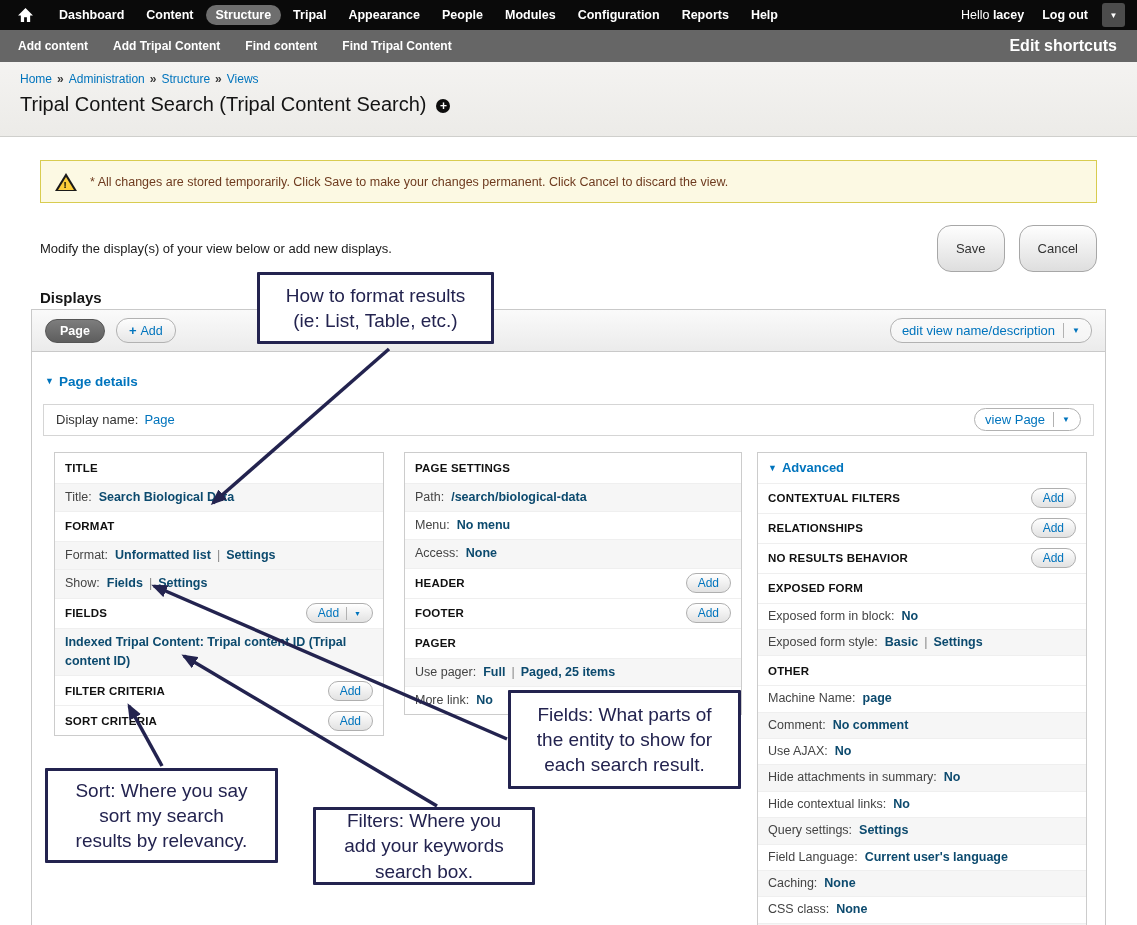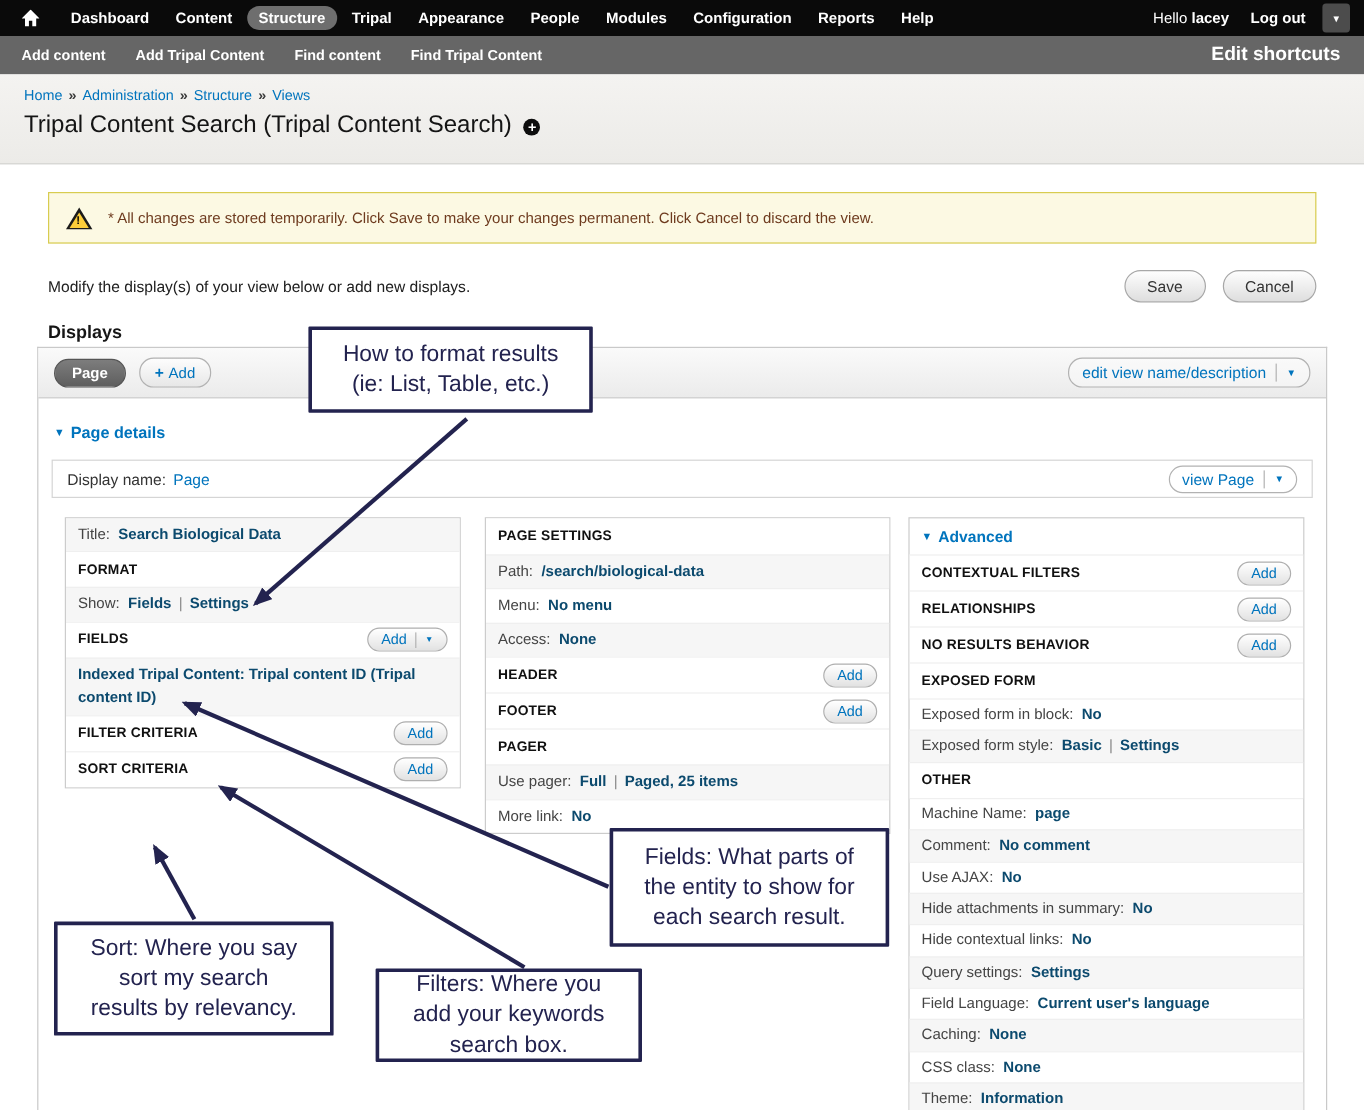--- a/index.html
+++ b/index.html
@@ -38,21 +38,21 @@
   .content{padding:0 40px;}
   .warning-box{margin-top:23px;height:43px;border:1px solid #d8cc50;background:#fcf9e3;display:flex;align-items:center;padding:0 14px;color:#6e3b1f;font-size:12.5px;}
   .warn-icon{position:relative;width:22px;height:18px;margin-right:13px;flex:0 0 auto;}
   .warn-icon .tri-outer{position:absolute;left:0;top:0;width:0;height:0;border-left:11px solid transparent;border-right:11px solid transparent;border-bottom:18px solid #1a1a1a;}
   .warn-icon .tri-inner{position:absolute;left:3px;top:4px;width:0;height:0;border-left:8px solid transparent;border-right:8px solid transparent;border-bottom:13px solid #fccd3a;}
   .warn-icon .mark{position:absolute;left:8.5px;top:6px;font-size:9.5px;font-weight:bold;color:#000;z-index:1;}
 
   .action-row{margin-top:22px;display:flex;align-items:center;}
   .action-desc{font-size:13px;color:#202020;}
   .btns{margin-left:auto;display:flex;gap:14px;}
-  .pill-btn{font-size:13px;color:#333;padding:5px 18px;border:1px solid #a7a7a7;border-radius:14px;background:linear-gradient(#fefefe,#dedede);cursor:pointer;font-family:"Liberation Sans",sans-serif;}
+  .pill-btn{font-size:13px;color:#333;padding:15px 18px;border:1px solid #a7a7a7;border-radius:14px;background:linear-gradient(#fefefe,#dedede);cursor:pointer;font-family:"Liberation Sans",sans-serif;}
 
   .displays-heading{margin-top:17px;font-size:15px;font-weight:bold;color:#161616;}
 
   .displays-container{margin:3px -9px 0;border:1px solid #c9c9c9;border-bottom:none;min-height:636px;background:#fff;}
   .display-bar{height:42px;background:linear-gradient(#fafafa,#ebebeb);border-bottom:1px solid #c9c9c9;display:flex;align-items:center;padding:0 13px;}
   .display-pill-active{background:linear-gradient(#7d7d7d,#5e5e5e);border:1px solid #555;color:#fff;font-size:12.5px;font-weight:bold;padding:4px 14px;border-radius:12px;cursor:pointer;}
   .add-display-pill{margin-left:11px;background:linear-gradient(#fdfdfd,#e7e7e7);border:1px solid #b2b2b2;border-radius:12px;padding:4px 12px;color:#0074bd;font-size:12.5px;cursor:pointer;display:flex;align-items:center;gap:4px;}
   .add-display-pill .plus{font-weight:bold;font-size:13px;}
   .dd-pill{border:1px solid #b2b2b2;border-radius:12px;padding:4px 11px;color:#0074bd;font-size:13px;display:flex;align-items:center;gap:8px;cursor:pointer;background:rgba(255,255,255,.35);}
   .dd-pill .pill-div{width:1px;height:15px;background:#b2b2b2;}
@@ -191,26 +191,33 @@
         <a>Page</a>
         <span class="dd-pill">
           <span>view Page</span>
           <span class="pill-div"></span>
           <span class="caret">▼</span>
         </span>
       </div>
 
       <div class="columns">
         <div class="col col-left">
+            <div class="row header">
+              <span class="hlabel">TITLE</span>
+            </div>
             <div class="row item shade">
               <span class="ilabel">Title:</span>
               <span class="links"><a class="vlink">Search Biological Data</a></span>
             </div>
             <div class="row header">
               <span class="hlabel">FORMAT</span>
+            </div>
+            <div class="row item shade">
+              <span class="ilabel">Format:</span>
+              <span class="links"><a class="vlink">Unformatted list</a><span class="sep">|</span><a class="vlink">Settings</a></span>
             </div>
             <div class="row item shade">
               <span class="ilabel">Show:</span>
               <span class="links"><a class="vlink">Fields</a><span class="sep">|</span><a class="vlink">Settings</a></span>
             </div>
             <div class="row header">
               <span class="hlabel">FIELDS</span>
               <button class="add-btn">
                 <span>Add</span>
                 <span class="pill-div"></span>

